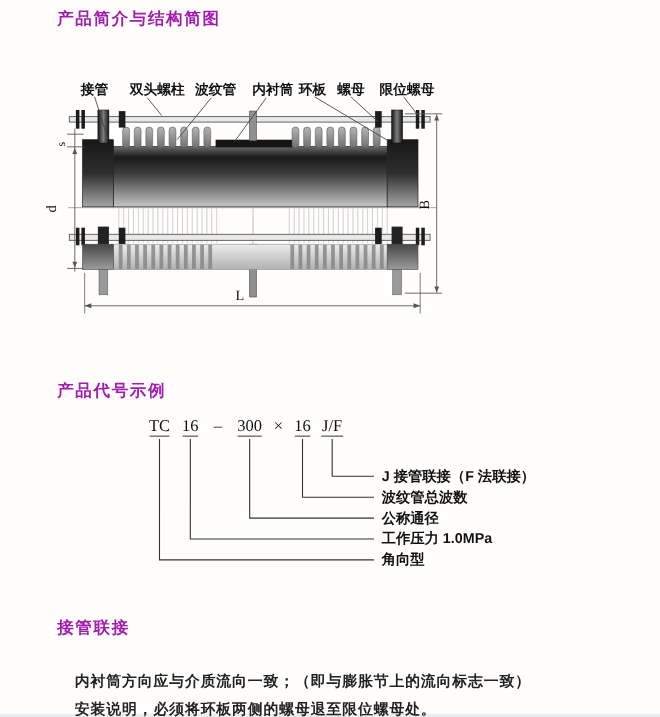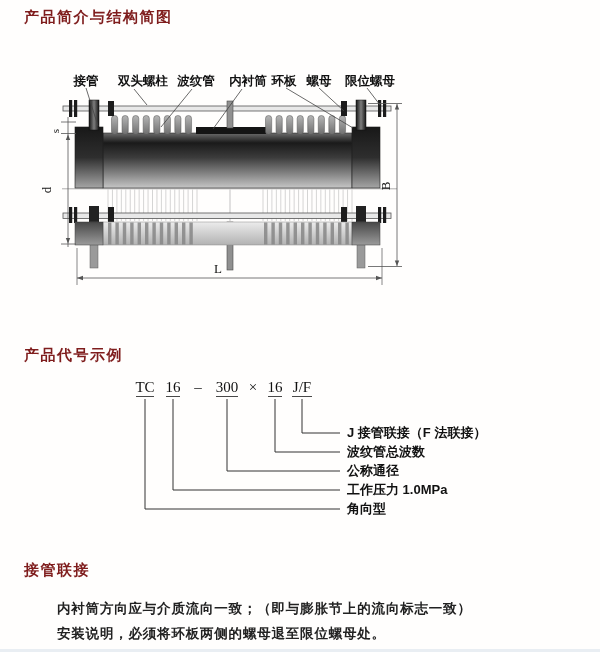--- a/index.html
+++ b/index.html
@@ -1,25 +1,25 @@
 <!DOCTYPE html>
 <html><head>
 <meta charset="utf-8">
 <style>
   html,body{margin:0;padding:0;}
   body{width:600px;height:652px;background:#ffffff;position:relative;overflow:hidden;
        font-family:"Liberation Sans", sans-serif;}
   .page{position:absolute;left:0;top:0;width:600px;height:652px;background:#fffefd;}
   svg.art{position:absolute;left:0;top:0;z-index:0;}
-  .sec-title{position:absolute;left:24px;margin:0;font-size:15px;font-weight:bold;
-             color:#7f1d1d;letter-spacing:1.5px;z-index:2;}
+  .sec-title{position:absolute;left:52px;margin:0;font-size:15px;font-weight:bold;
+             color:#a21caf;letter-spacing:1.5px;z-index:2;}
   #title-intro{top:8px;}
   #title-code{top:346px;}
   #title-install{top:561px;}
-  .install-line{position:absolute;left:56px;margin:1px;font-size:13.5px;font-weight:600;
+  .install-line{position:absolute;left:56px;margin:12px;font-size:13.5px;font-weight:600;
                 color:#222;letter-spacing:0.8px;z-index:2;white-space:nowrap;}
   #install-1{top:599px;}
   #install-2{top:624px;}
   .bottom-edge{position:absolute;left:0;top:649px;width:600px;height:3px;
                background:#e9eef3;z-index:1;}
   text{fill:#111;}
   .plabel{font-size:12.5px;font-weight:600;font-family:"Liberation Sans",sans-serif;}
   .codeseg{font-size:15px;font-family:"Liberation Serif",serif;}
   .ann{font-size:13px;font-weight:600;font-family:"Liberation Sans",sans-serif;}
   .dimtxt{font-size:13px;font-family:"Liberation Serif",serif;}

